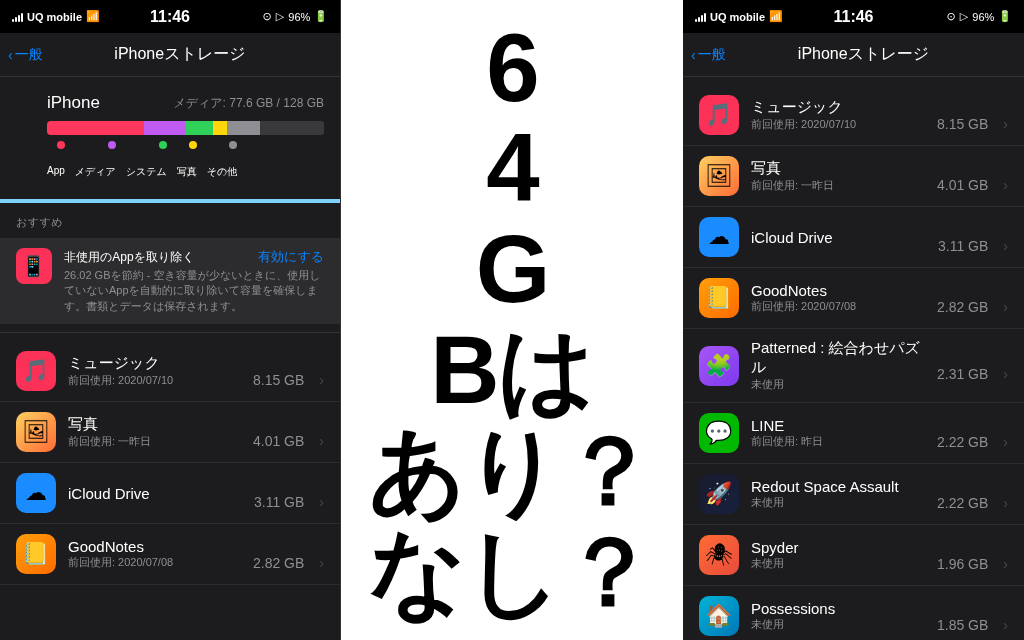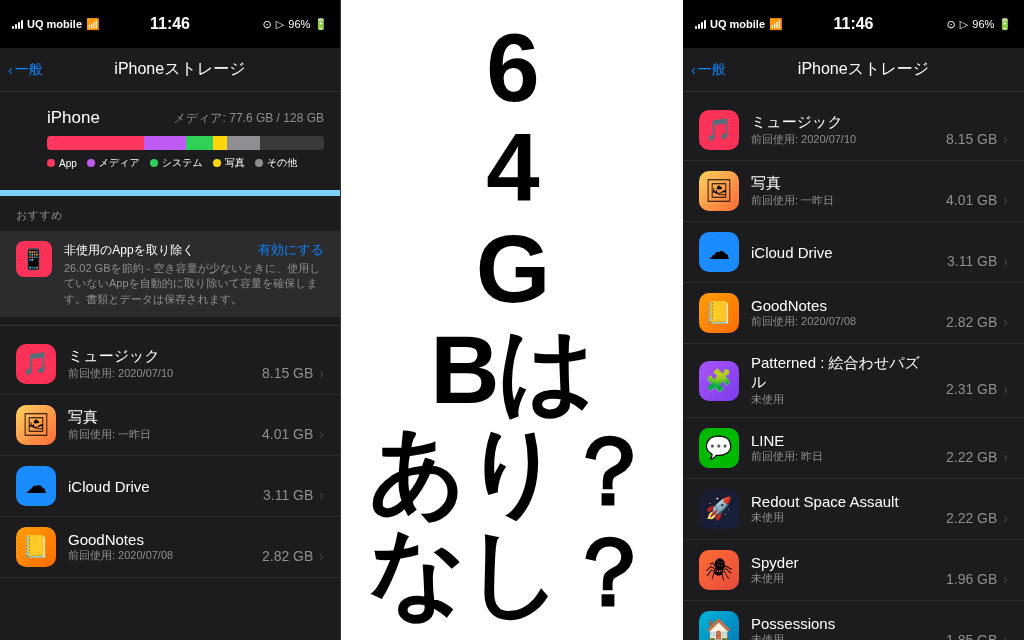--- a/index.html
+++ b/index.html
@@ -50,21 +50,21 @@
       width: 341px;
       height: 640px;
       background: #1c1c1e;
       display: flex;
       flex-direction: column;
       overflow: hidden;
     }
 
     
     .status-bar {
-      height: 48px;
+      height: 33px;
       background: #000;
       display: flex;
       align-items: center;
       justify-content: flex-end;
       padding: 0 12px;
       flex-shrink: 0;
     }
     .status-left {
       display: flex;
       align-items: center;
@@ -168,35 +168,36 @@
     .bar-free { background: #3a3a3c; flex: 23; }
 
     .storage-legend {
       display: flex;
       gap: 10px;
       flex-wrap: wrap;
       margin-bottom: 12px;
     }
     .legend-item {
       display: flex;
-      align-items: center;
-      gap: 4px;
+      align-items: flex-end;
+      gap: 16px;
       font-size: 10px;
       color: #fff;
+      flex-direction: column;
     }
     .legend-dot {
       width: 8px;
       height: 8px;
       border-radius: 50%;
     }
 
     
     .rec-section {
       padding: 8px 0;
-      border-top: 6px solid #7dd3fc;
+      border-top: 4px solid #7dd3fc;
       border-bottom: 1px solid #333;
       margin: 0;
     }
     .rec-label {
       font-size: 12px;
       color: #8e8e93;
       padding: 4px 16px 8px 16px;
       text-transform: uppercase;
       letter-spacing: 0.5px;
       font-size: 11px;
@@ -267,21 +268,21 @@
       color: #fff;
       font-weight: 400;
     }
     .app-date {
       font-size: 11px;
       color: #8e8e93;
     }
     .app-size-row {
       display: flex;
       align-items: center;
-      gap: 6px;
+      gap: 15px;
       margin-top: 17px;
     }
     .app-size {
       font-size: 14px;
       color: #8e8e93;
     }
     .chevron {
       color: #48484a;
       font-size: 14px;
     }

